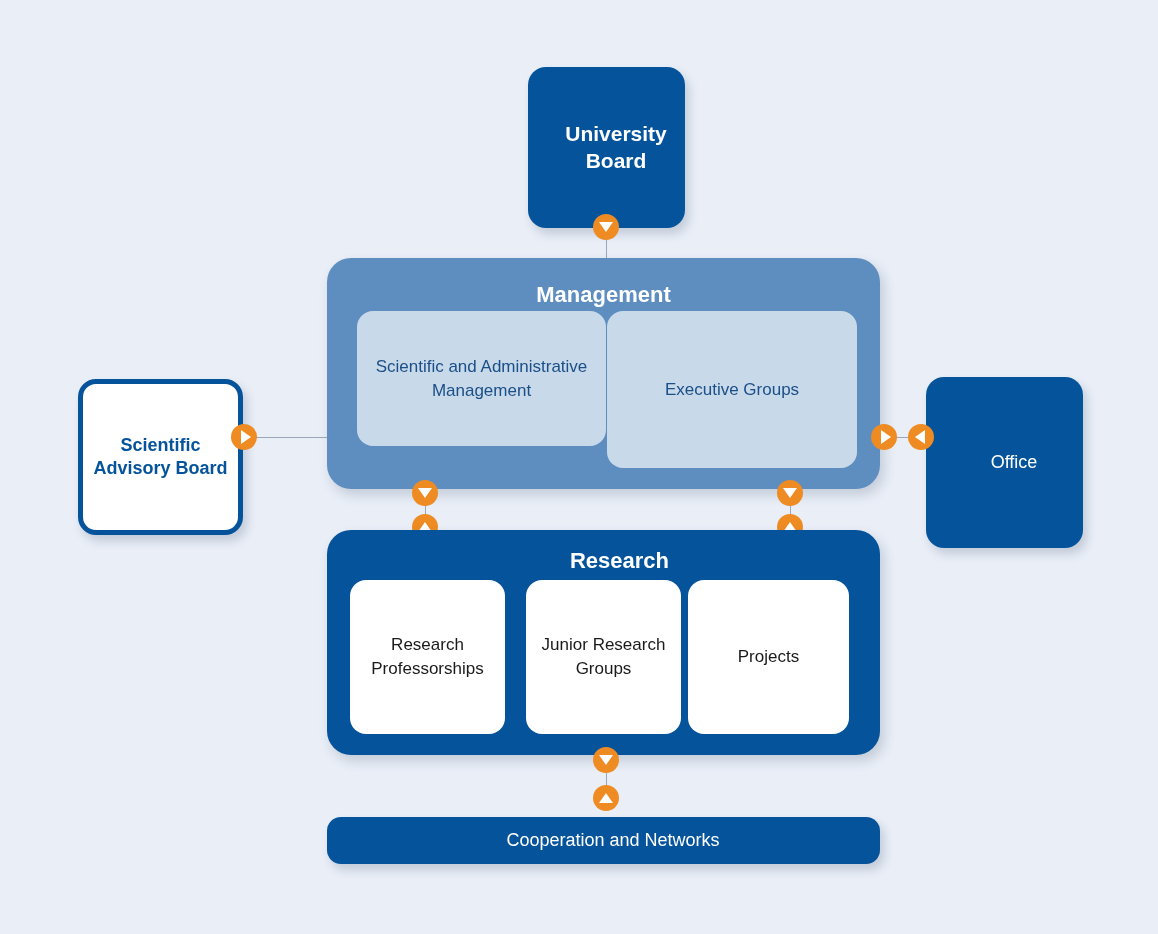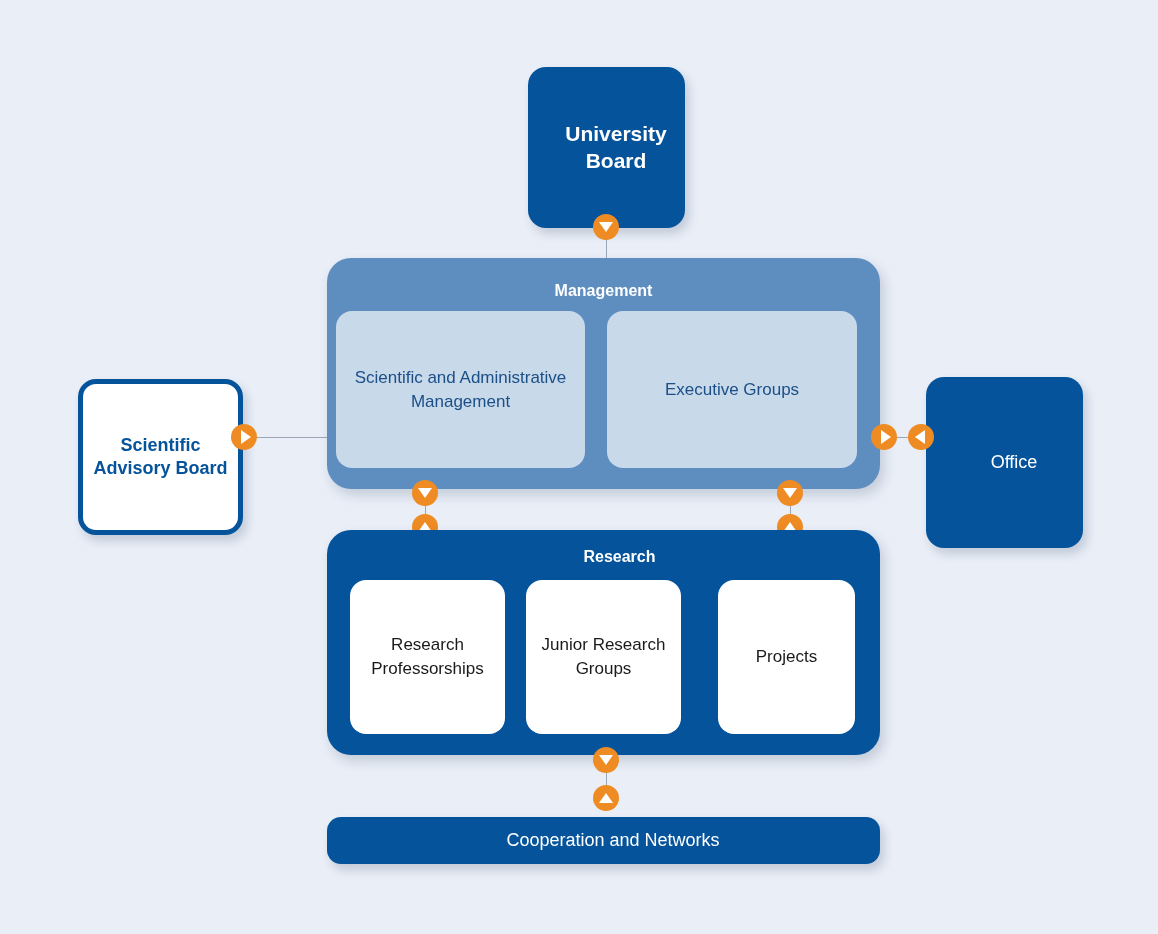--- a/index.html
+++ b/index.html
@@ -63,21 +63,21 @@
     box-shadow: 4px 6px 12px rgba(60, 80, 110, 0.22);
   }
 
   .group-title {
     position: absolute;
     left: 0;
     right: 0;
     text-align: center;
     color: #ffffff;
     font-weight: bold;
-    font-size: 16px;
+    font-size: 22px;
   }
 
   
   .card-pale {
     position: absolute;
     box-sizing: border-box;
     display: flex;
     align-items: center;
     justify-content: center;
     text-align: center;
@@ -152,28 +152,28 @@
   }
 
   
   #university-board { left: 528px; top: 67px;  width: 157px; height: 161px; font-size: 21px; font-weight: bold; }
   #scientific-advisory-board { left: 78px; top: 379px; width: 165px; height: 156px; font-size: 18px; }
   #office { left: 926px; top: 377px; width: 157px; height: 171px; font-size: 18px; }
   #cooperation-networks { left: 327px; top: 801px; width: 553px; height: 47px; font-size: 18px; border-radius: 14px; margin-top: 16px; }
 
   #management-group { left: 327px; top: 258px; width: 553px; height: 231px; }
   #management-group .group-title { top: 23px; }
-  #card-sci-admin { left: 9px; top: 53px; width: 249px; height: 157px; justify-content: flex-end; }
+  #card-sci-admin { left: 30px; top: 53px; width: 249px; height: 135px; justify-content: flex-end; }
   #card-exec-board { left: 280px; top: 53px; width: 250px; height: 157px; }
 
   #research-group { left: 327px; top: 530px; width: 553px; height: 225px; }
   #research-group .group-title { top: 17px; padding-left: 32px; }
   #card-research-prof { left: 23px; top: 50px; width: 155px; height: 154px; }
   #card-junior-groups { left: 199px; top: 50px; width: 155px; height: 154px; }
-  #card-projects       { left: 391px; top: 50px; width: 137px; height: 154px; }
+  #card-projects       { left: 361px; top: 50px; width: 161px; height: 154px; }
 </style>
 </head>
 <body>
 
 <div id="stage">
 
   <div class="line-v" style="left:606px; top:228px; height:32px;"></div>
   <div class="line-h" style="left:243px; top:437px; width:86px;"></div>
   <div class="line-h" style="left:880px; top:437px; width:48px;"></div>
   <div class="line-v" style="left:425px; top:489px; height:44px;"></div>

